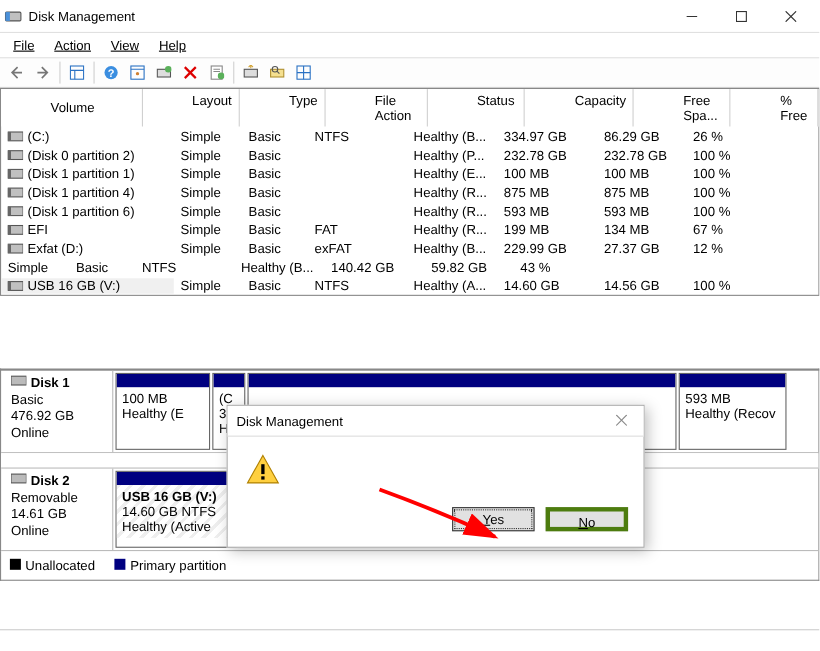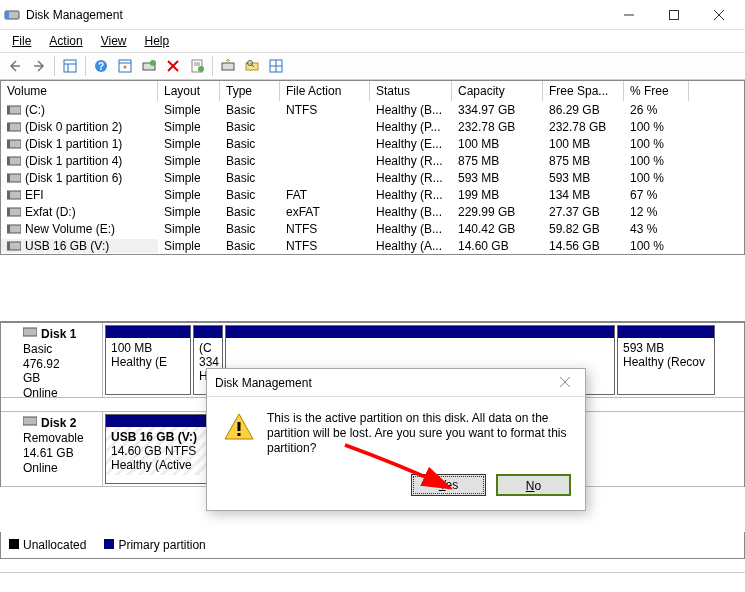--- a/index.html
+++ b/index.html
@@ -13,60 +13,60 @@
 
 .menubar { height: 22px; display: flex; align-items: center; padding: 2px 4px; gap: 2px; }
 .menuitem { padding: 2px 8px; cursor: default; text-decoration: underline; }
 
 .toolbar { height: 28px; display: flex; align-items: center; padding: 2px 4px; gap: 2px; border-top: 1px solid #e0e0e0; border-bottom: 1px solid #d0d0d0; background: #fdfdfd; }
 .tbtn { width: 22px; height: 22px; display: flex; align-items: center; justify-content: center; border: 1px solid transparent; }
 .tsep { width: 1px; height: 20px; background: #d0d0d0; margin: 0 2px; }
 
 .listview { border: 1px solid #888; margin: 0; }
 .header-row { display: flex; background: #fff; }
-.header-row .col { border-right: 1px solid #d0d0d0; padding: 3px 6px; font-size: 12px; background: #fff; }
+.header-row .col { border-right: 1px solid #d0d0d0; padding: 3px 6px; font-size: 12px; background: #fff; margin-left: 39px; }
 .rows .row { display: flex; height: 17px; align-items: center; }
 .rows .row .col { padding: 0 6px; font-size: 12px; white-space: nowrap; overflow: hidden; text-overflow: ellipsis; }
 .rows .row.sel .col:first-child { background: #f0f0f0; }
 
 .col-volume { width: 157px; display: flex; align-items: center; gap: 4px; }
 .col-layout { width: 62px; }
 .col-type { width: 60px; }
 .col-fs { width: 90px; }
 .col-status { width: 82px; }
 .col-cap { width: 91px; }
 .col-free { width: 81px; }
 .col-pct { width: 65px; }
 
 .vol-icon { width: 14px; height: 10px; display: inline-flex; }
 
 .disk-panel { border-top: 2px solid #888; border-left: 1px solid #888; border-right: 1px solid #888; margin-top: 66px; }
 .disk-row { display: flex; border-bottom: 1px solid #bbb; height: 75px; }
-.disk-label { width: 102px; min-width: 102px; padding: 3px 22px; border-right: 1px solid #bbb; display: flex; flex-direction: column; gap: 1px; }
+.disk-label { width: 102px; min-width: 102px; padding: 3px 9px; border-right: 1px solid #bbb; display: flex; flex-direction: column; gap: 1px; }
 .disk-label .dname { font-weight: bold; display: flex; align-items: center; gap: 4px; }
 .partitions { flex: 1; display: flex; gap: 2px; padding: 2px; overflow: hidden; }
 .part { border: 1px solid #666; display: flex; flex-direction: column; overflow: hidden; position: relative; }
 .part .bar { height: 12px; background: #000080; }
 .part .pbody { padding: 3px 5px; font-size: 12px; line-height: 14px; }
 .part.hatched .pbody { background-image: repeating-linear-gradient(135deg, #eee 0, #eee 3px, #fff 3px, #fff 8px); }
 
 .disk-gap { height: 14px; background: #fff; border-bottom: 1px solid #bbb; }
 
-.legend { border: 1px solid #888; border-top: none; padding: 6px 8px; display: flex; gap: 18px; align-items: flex-end; margin-top: 45px; }
+.legend { border: 1px solid #888; border-top: none; padding: 6px 8px; display: flex; gap: 18px; align-items: flex-end; }
 .legend .sw { width: 10px; height: 10px; display: inline-block; margin-right: 4px; }
 
 .dialog { position: absolute; left: 206px; top: 368px; width: 380px; background: #fff; border: 1px solid #aaa; box-shadow: 3px 3px 12px rgba(0,0,0,0.25); }
 .dlg-title { height: 28px; display: flex; align-items: center; padding: 0 8px; border-bottom: 1px solid #ddd; font-size: 12px; background: #fff; }
 .dlg-title .dtxt { flex: 1; }
 .dlg-close { width: 24px; text-align: center; color: #888; }
 .dlg-body { padding: 14px 16px 10px 16px; display: flex; gap: 12px; }
 .dlg-warn { width: 32px; height: 32px; flex-shrink: 0; }
 .dlg-msg { font-size: 12px; line-height: 15px; }
 .dlg-btns { display: flex; justify-content: flex-end; gap: 10px; padding: 8px 14px 14px 14px; }
-.dlg-btn { width: 75px; height: 22px; border: 2px solid #4d7c0f; background: #e1e1e1; font-size: 12px; text-align: center; line-height: 20px; }
+.dlg-btn { width: 75px; height: 22px; border: 4px solid #4d7c0f; background: #e1e1e1; font-size: 12px; text-align: center; line-height: 20px; }
 .dlg-btn.focus { border: 1px solid #333; outline: 1px dotted #333; outline-offset: -3px; }
 
 .arrow { position: absolute; left: 340px; top: 440px; pointer-events: none; z-index: 50; }
 
 .statusbar { position: absolute; bottom: 0; left: 0; right: 0; height: 20px; border-top: 1px solid #ccc; }
 </style>
 </head>
 <body>
 
 <div class="titlebar">
@@ -312,29 +312,20 @@
         </div>
         <div class="col col-layout">Simple</div>
         <div class="col col-type">Basic</div>
         <div class="col col-fs">exFAT</div>
         <div class="col col-status">Healthy (B...</div>
         <div class="col col-cap">229.99 GB</div>
         <div class="col col-free">27.37 GB</div>
         <div class="col col-pct">12 %</div>
       </div>
       <div class="row">
-        <div class="col col-volume">
-          <span class="vol-icon">
-            <svg width="14" height="10">
-              <rect x="0" y="1" width="14" height="8" fill="#c0c0c0" stroke="#555"></rect>
-              <rect x="0" y="1" width="3" height="8" fill="#666"></rect>
-            </svg>
-          </span>
-          <span>New Volume (E:)</span>
-        </div>
         <div class="col col-layout">Simple</div>
         <div class="col col-type">Basic</div>
         <div class="col col-fs">NTFS</div>
         <div class="col col-status">Healthy (B...</div>
         <div class="col col-cap">140.42 GB</div>
         <div class="col col-free">59.82 GB</div>
         <div class="col col-pct">43 %</div>
       </div>
       <div class="row sel">
         <div class="col col-volume">
@@ -442,21 +433,20 @@
     </span>
   </div>
   <div class="dlg-body">
     <div class="dlg-warn">
       <svg width="32" height="32" viewBox="0 0 32 32">
           <path d="M16 3 L30 28 H2 Z" fill="#ffd040" stroke="#b08000"></path>
           <rect x="14.5" y="11" width="3" height="9" fill="#000"></rect>
           <rect x="14.5" y="22" width="3" height="3" fill="#000"></rect>
         </svg>
     </div>
-    <div class="dlg-msg">This is the active partition on this disk. All data on the partition will be lost. Are you sure you want to format this partition?</div>
   </div>
   <div class="dlg-btns">
     <div class="dlg-btn focus"><u>Y</u><span>es</span></div>
     <div class="dlg-btn"><u>N</u><span>o</span></div>
   </div>
 </div>
 
 <svg class="arrow" width="130" height="60">
   <defs>
       <marker id="ah" markerWidth="10" markerHeight="10" refX="8" refY="3" orient="auto">

